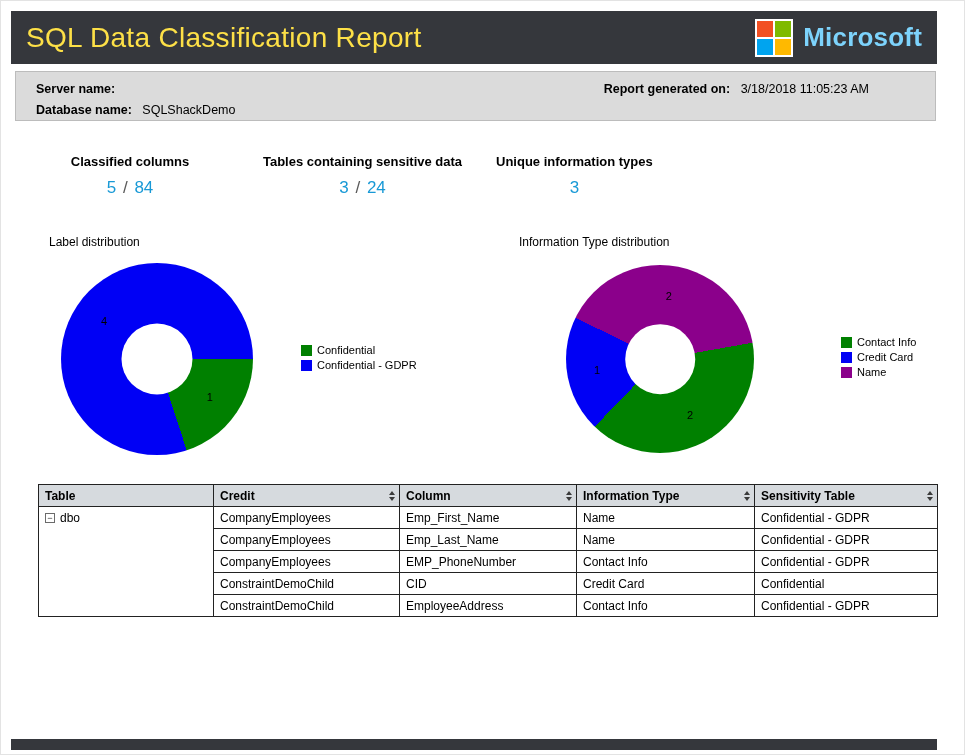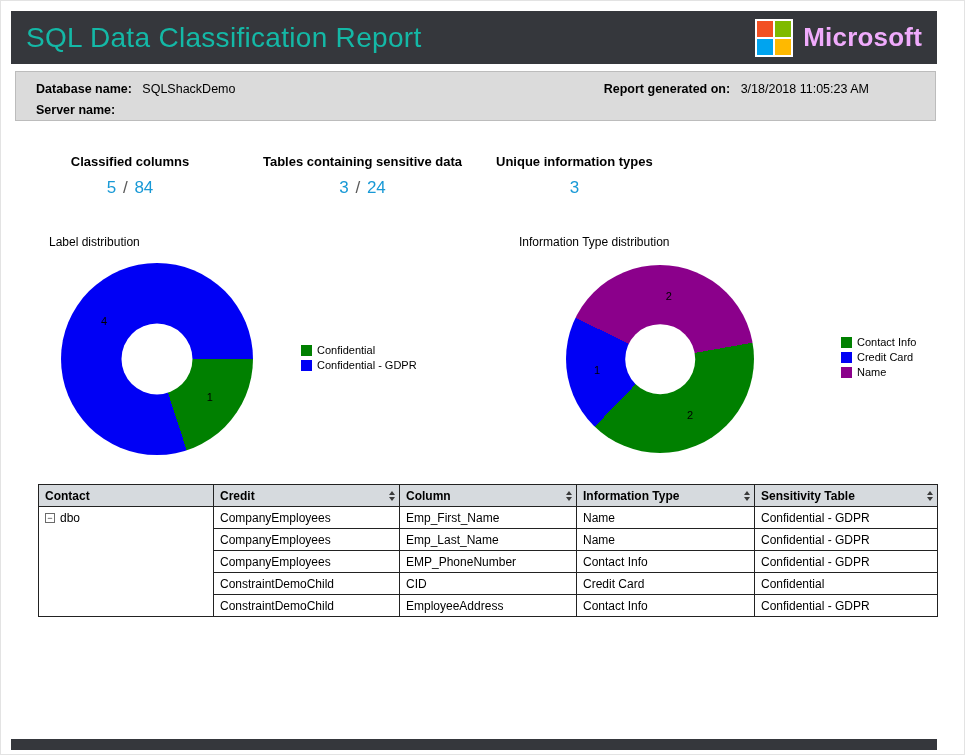--- a/index.html
+++ b/index.html
@@ -9,29 +9,29 @@
     font-family:"Liberation Sans", sans-serif; color:#000; overflow:hidden;
   }
   .page { position:absolute; left:0; top:0; width:965px; height:755px; border:1px solid #e3e3e3; }
 
   
   .top-bar {
     position:absolute; left:10px; top:10px; width:926px; height:53px;
     background:#35373c; display:flex; align-items:center; justify-content:space-between;
     padding:0 15px;
   }
-  .report-title { margin:0; font-size:28px; font-weight:normal; color:#14b8a6; letter-spacing:0.3px; }
+  .report-title { margin:0; font-size:28px; font-weight:normal; color:#fde047; letter-spacing:0.3px; }
   .brand { display:flex; align-items:center; gap:10px; }
   .ms-tile {
     width:38px; height:38px; background:#ffffff;
     display:grid; grid-template-columns:16px 16px; grid-template-rows:16px 16px;
     gap:2px; align-content:center; justify-content:center;
   }
   .ms-sq { width:16px; height:16px; display:block; }
-  .brand-name { color:#f0abfc; font-size:26px; font-weight:bold; letter-spacing:0.2px; }
+  .brand-name { color:#7dd3fc; font-size:26px; font-weight:bold; letter-spacing:0.2px; }
 
   
   .info-bar {
     position:absolute; left:14px; top:70px; width:921px; height:50px;
     background:#dbdbdb; border:1px solid #bcbcbc;
     display:flex; justify-content:space-between; padding:7px 20px;
   }
   .info-row { line-height:21px; font-size:12.5px; }
   .info-label { font-weight:bold; }
   .info-value { margin-left:7px; }
@@ -116,26 +116,26 @@
         <span class="ms-sq" style="background: rgb(0, 164, 239);"></span>
         <span class="ms-sq" style="background: rgb(255, 185, 0);"></span>
       </div>
       <span class="brand-name">Microsoft</span>
     </div>
   </header>
 
   <div class="info-bar">
     <div class="info-left">
       <div class="info-row">
+        <span class="info-label">Server name:</span>
+        <span class="info-value"></span>
+      </div>
+      <div class="info-row">
         <span class="info-label">Database name:</span>
         <span class="info-value">SQLShackDemo</span>
-      </div>
-      <div class="info-row">
-        <span class="info-label">Server name:</span>
-        <span class="info-value"></span>
       </div>
     </div>
     <div class="info-right">
       <span class="info-label">Report generated on:</span>
       <span class="info-value">3/18/2018 11:05:23 AM</span>
     </div>
   </div>
 
   <div class="stats">
     <div class="stat stat-0">
@@ -212,21 +212,21 @@
   <table class="data-table">
     <colgroup>
       <col style="width:175px">
         <col style="width:186px">
         <col style="width:177px">
         <col style="width:178px">
         <col style="width:183px">
     </colgroup>
     <thead>
       <tr id="header-row">
-          <th><span>Contact</span></th>
+          <th><span>Table</span></th>
           <th><span>Credit</span><span class="sort-icon"></span></th>
           <th><span>Column</span><span class="sort-icon"></span></th>
           <th><span>Information Type</span><span class="sort-icon"></span></th>
           <th><span>Sensitivity Table</span><span class="sort-icon"></span></th>
         </tr>
     </thead>
     <tbody id="table-body">
         <tr>
           <td rowspan="5" class="schema-cell"><span class="collapse-box">−</span><span>dbo</span></td>
           <td>CompanyEmployees</td>

